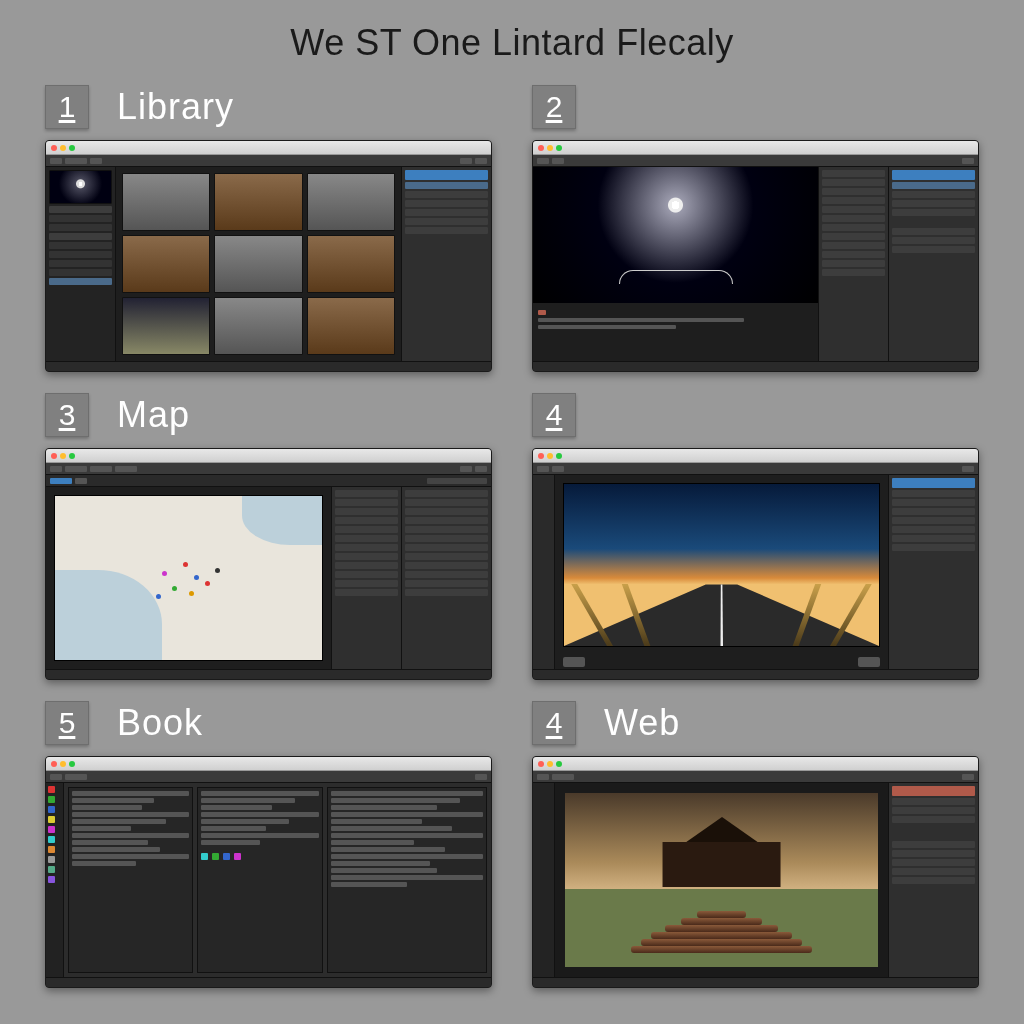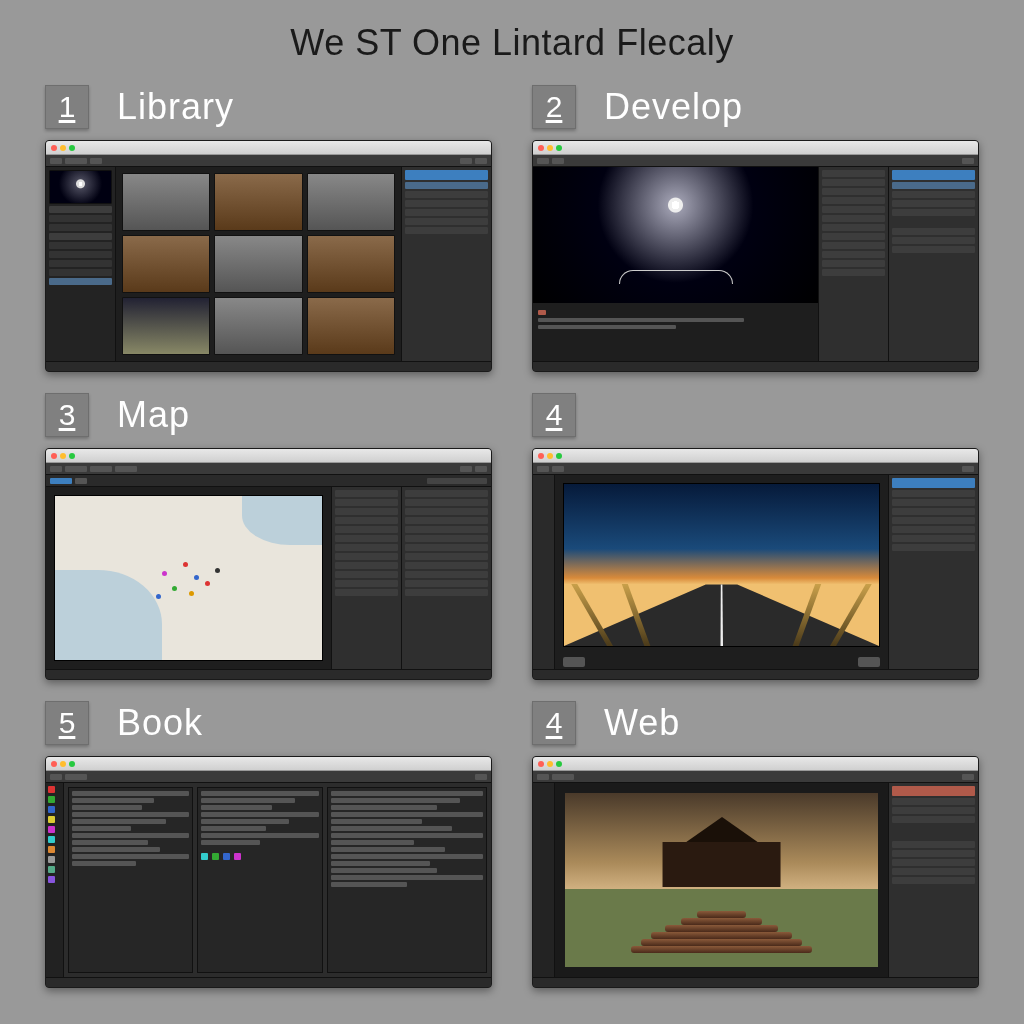--- a/index.html
+++ b/index.html
@@ -215,21 +215,20 @@
             <div class="panel-row"></div>
         </div>
       </div>
       <div class="statusbar"></div>
     </div>
   </div>
 
   <div class="cell">
     <div class="cell-head">
       <div class="num-badge">2</div>
-      <div class="cell-title">Develop</div>
     </div>
     <div class="win">
       <div class="titlebar">
         <span class="dot r"></span>
         <span class="dot y"></span>
         <span class="dot g"></span>
         <span class="titlebar-text"></span>
       </div>
       <div class="toolbar">
         <div class="tb-item"></div>

